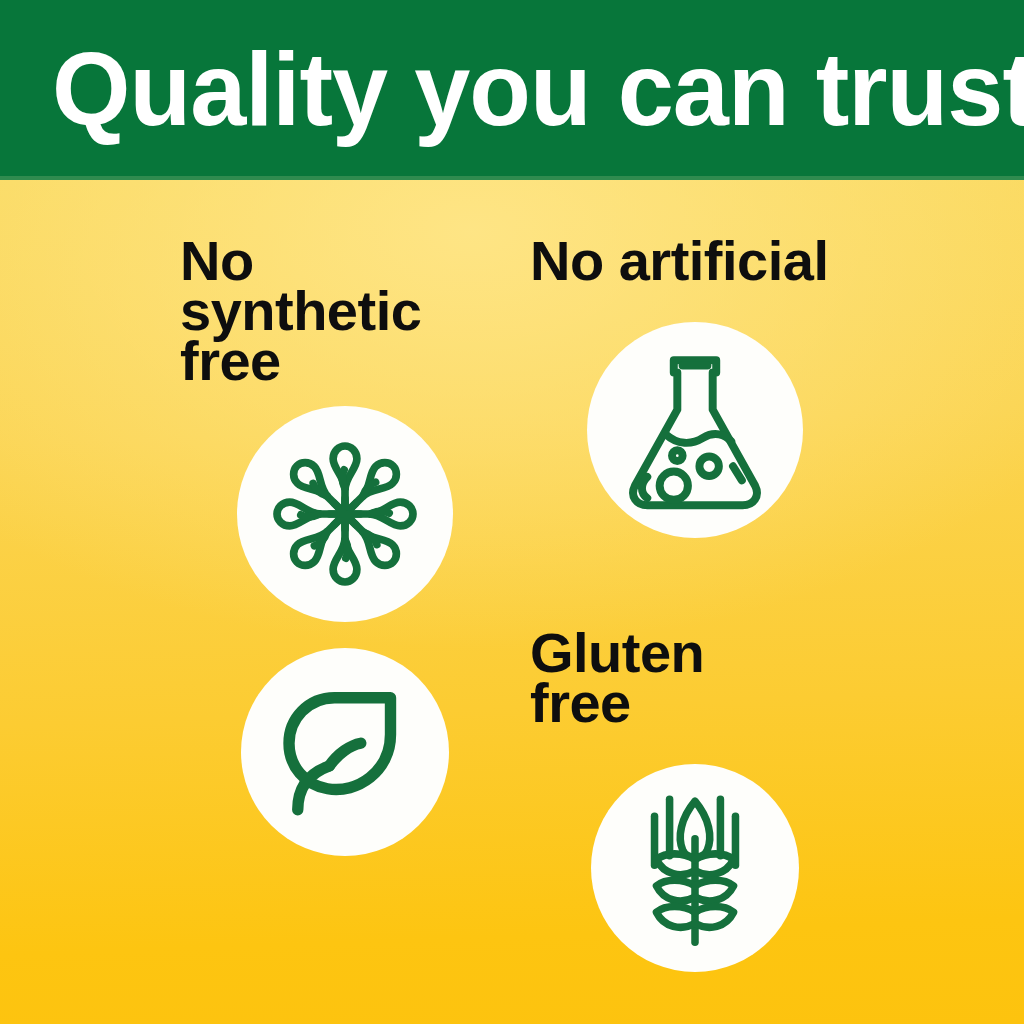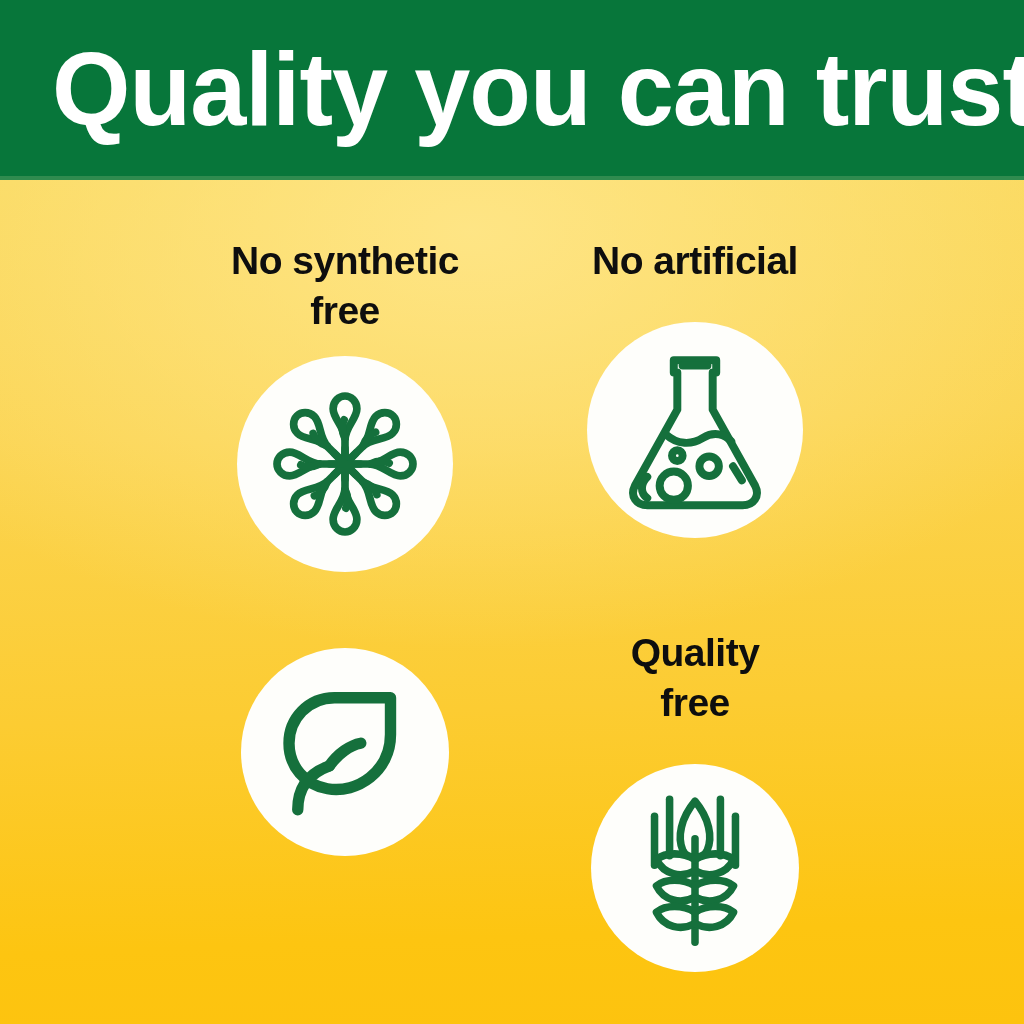--- a/index.html
+++ b/index.html
@@ -79,25 +79,25 @@
     flex-direction: column;
     align-items: center;
   }
   .cell-c1 { left: 180px; }
   .cell-c2 { left: 530px; gap: 16px; }
   .cell-r1 { top: 56px; }
   .cell-r2 { top: 448px; }
 
   .feature-label {
     width: 330px;
-    text-align: center;
+    text-align: left;
     color: #0E0E0E;
     font-family: "Liberation Sans", sans-serif;
     font-weight: bold;
-    font-size: 39px;
+    font-size: 56px;
     line-height: 50px;
     letter-spacing: -0.5px;
   }
 
   .icon-badge {
     margin-top: 20px;
     width: 216px;
     height: 216px;
     border-radius: 50%;
     background: #FEFEFB;
@@ -211,21 +211,21 @@
             <path d="M26 146 C26 120 40 104 62 96"></path>
 
             <path d="M62 96 C72 82 86 72 98 70"></path>
           </svg>
         </span>
       </div>
     </div>
 
     <div class="cell cell-c2 cell-r2">
       <div class="feature-label">
-        <div>Quality</div>
+        <div>Gluten</div>
         <div>free</div>
       </div>
       <div class="icon-badge small">
         <span>
           <svg width="130" height="160" viewBox="0 0 130 170" fill="none" stroke="#15703C" stroke-width="8" stroke-linecap="round" stroke-linejoin="round">
 
             <path d="M65 54 L65 164"></path>
 
             <path d="M38 12 L38 72"></path>
             <path d="M92 12 L92 72"></path>

